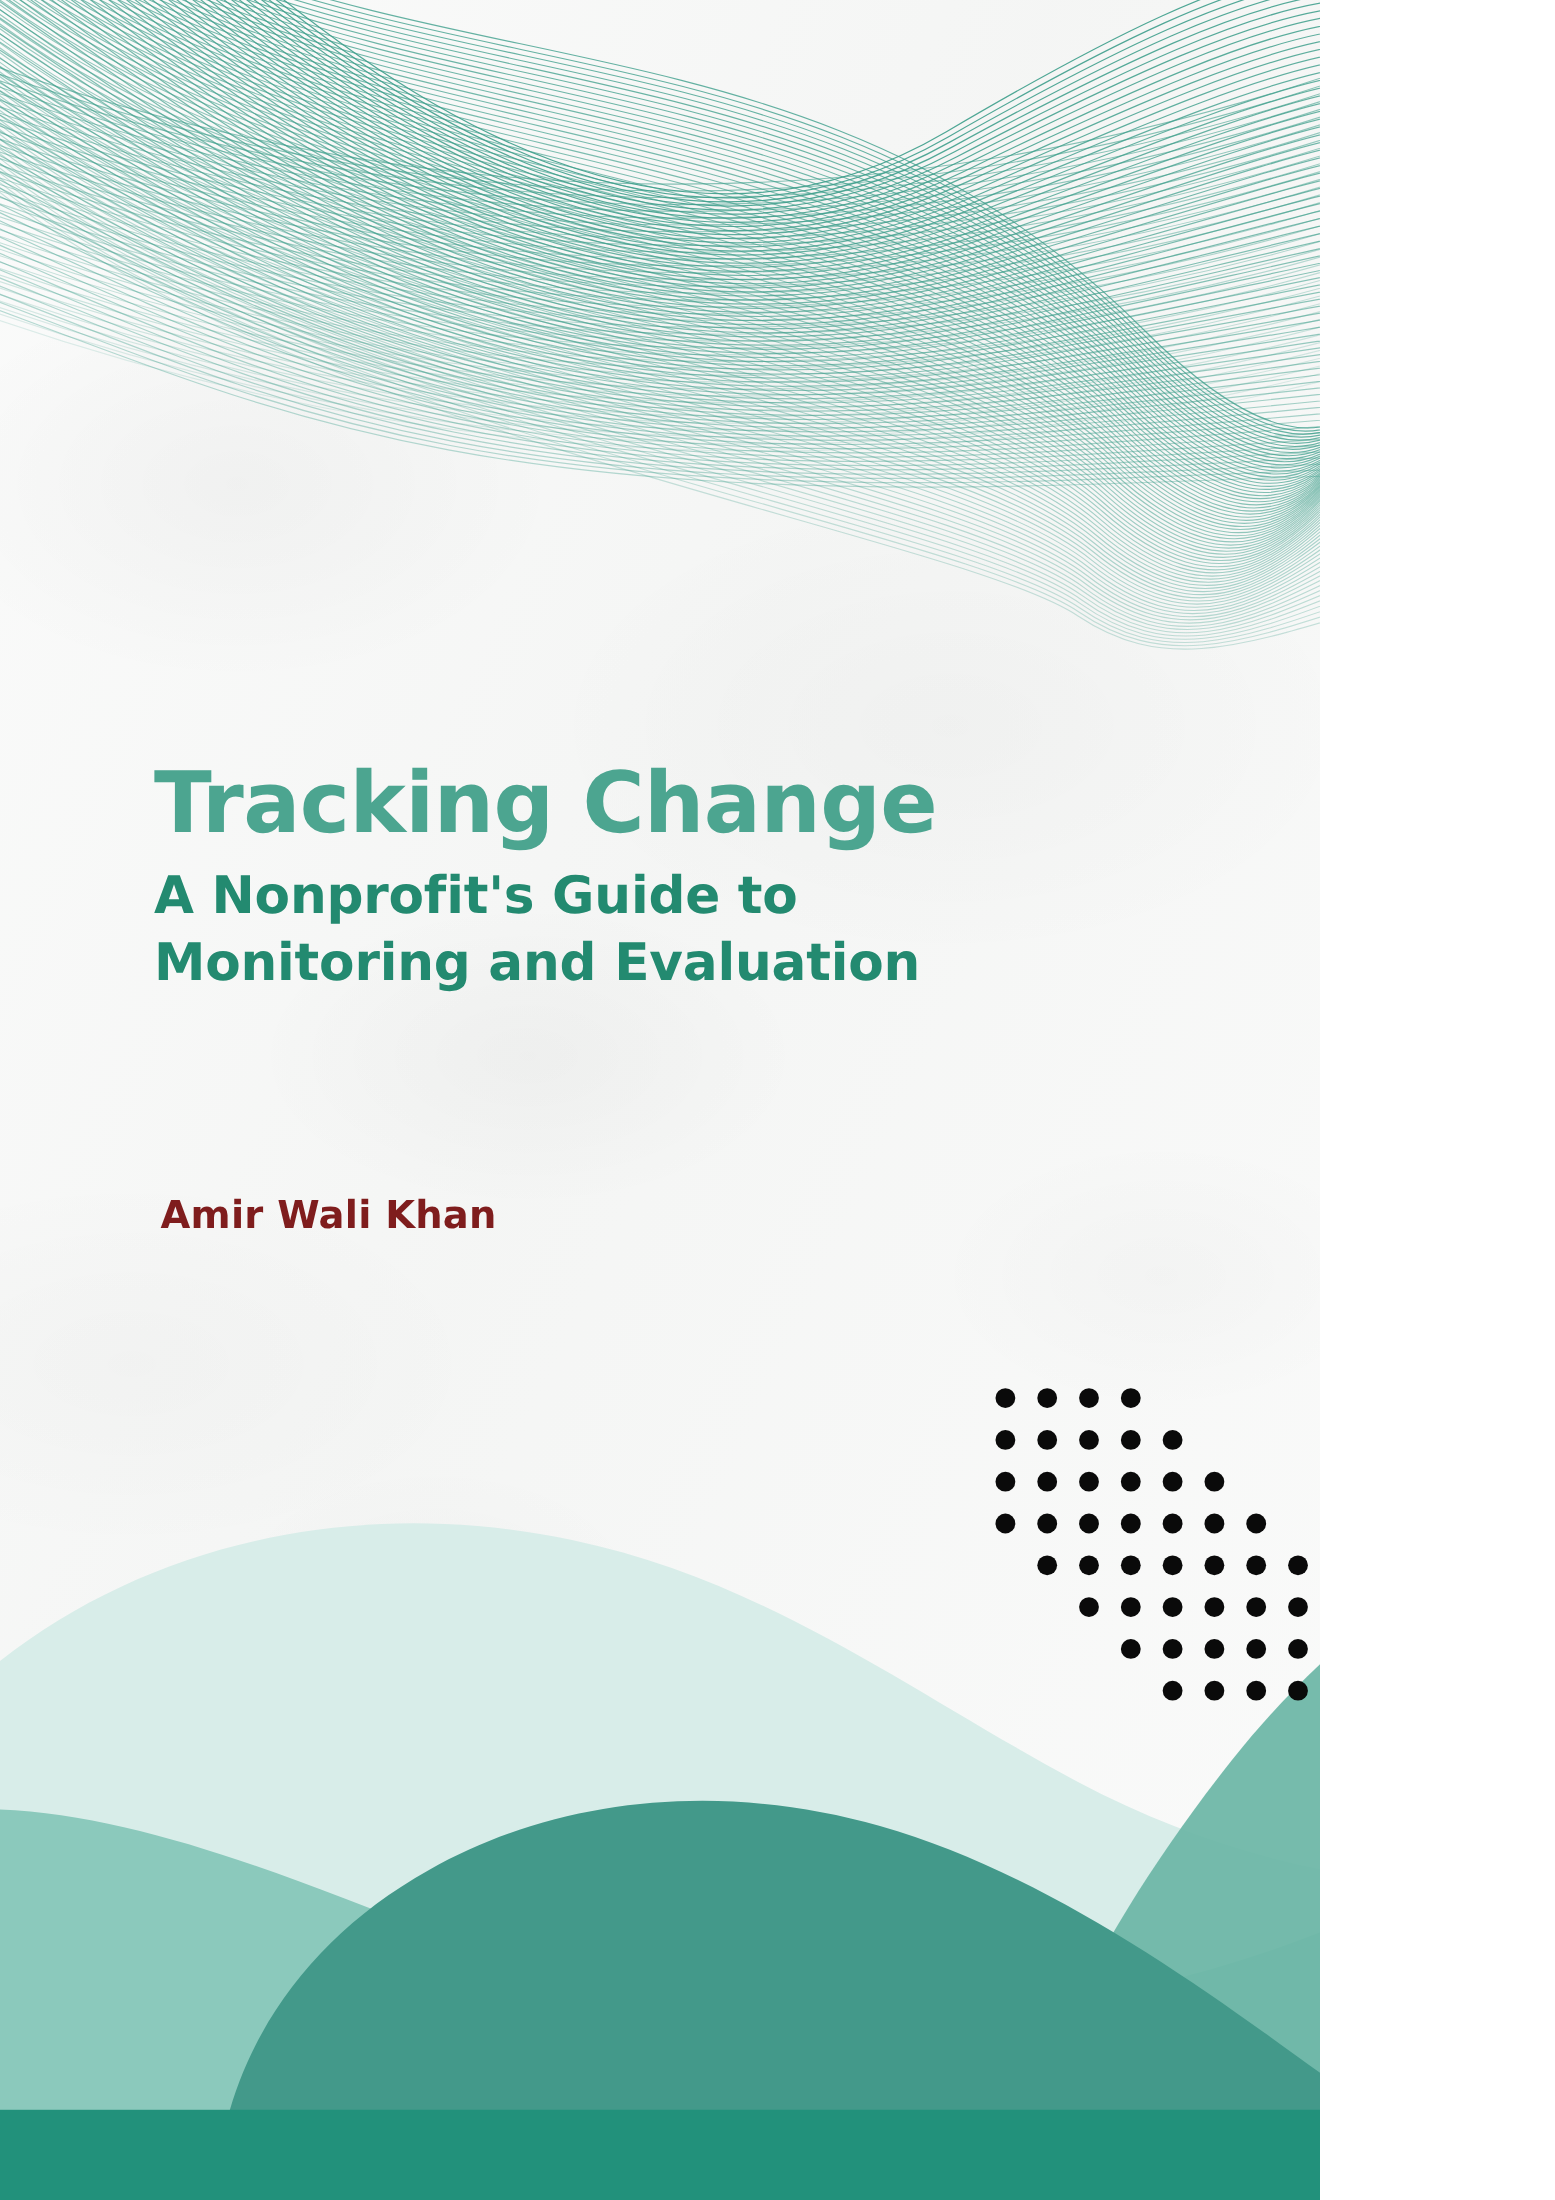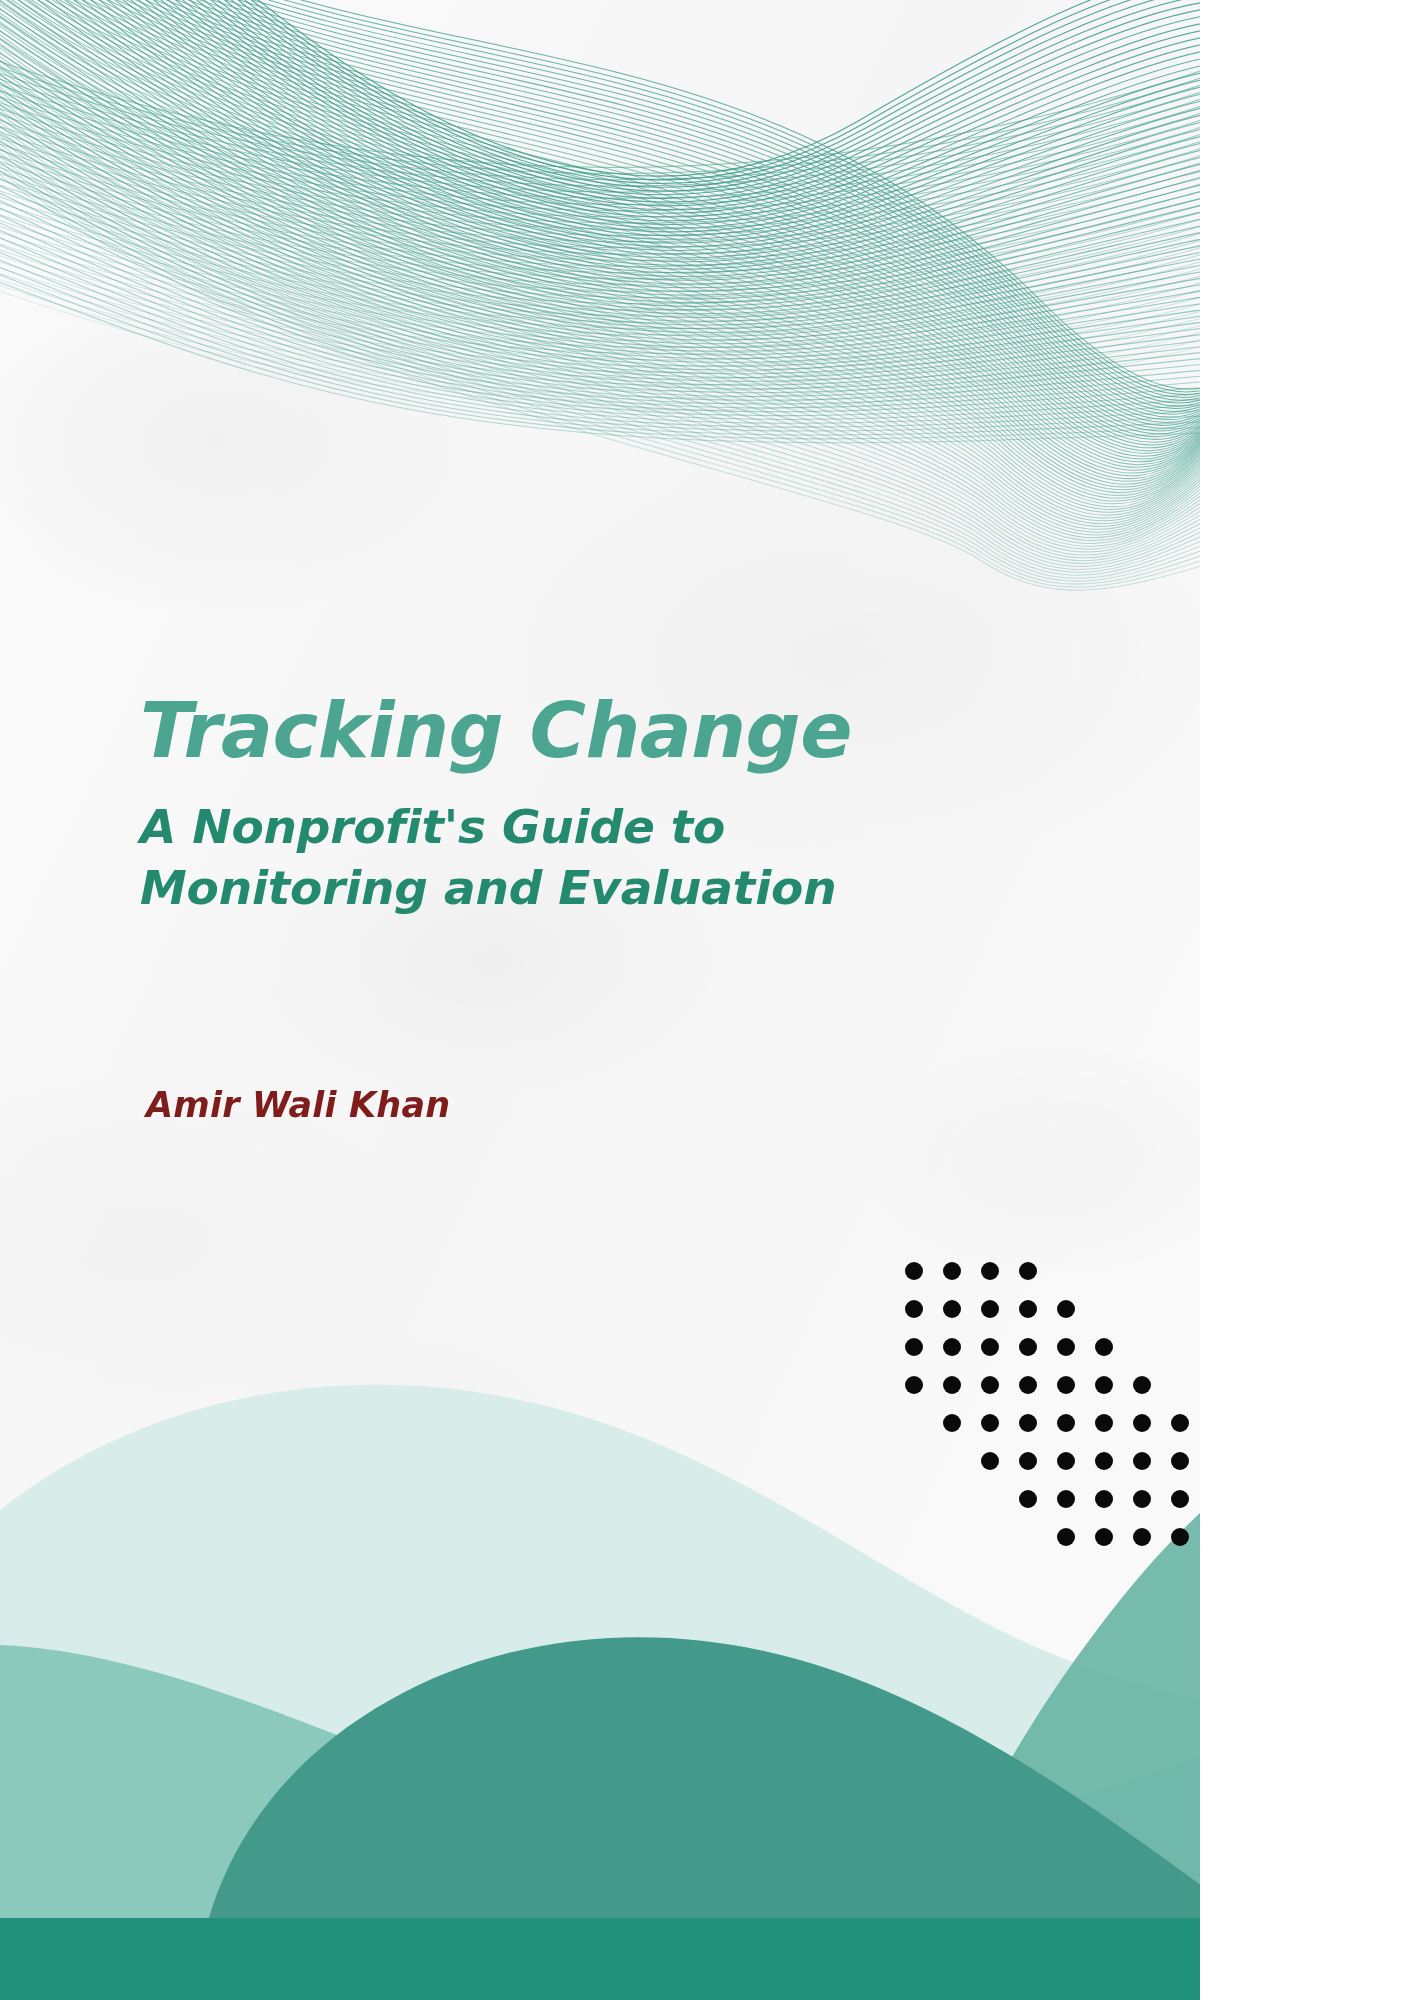--- a/index.html
+++ b/index.html
@@ -12,21 +12,20 @@
     font-family: "DejaVu Sans", sans-serif;
     overflow: hidden;
   }
 
   #cover {
     position: relative;
     width: 1200px;
     height: 2000px;
     overflow: hidden;
     background: #f4f5f4;
-    font-style: italic;
   }
 
   
   .texture {
     position: absolute;
     inset: 0;
     pointer-events: none;
     background-color: #f5f6f5;
     background-image:
       radial-gradient(ellipse 420px 260px at 18% 22%, rgba(0,0,0,0.030), rgba(0,0,0,0) 70%),
@@ -65,21 +64,21 @@
     font-family: "DejaVu Sans", sans-serif;
     font-size: 77px;
     font-weight: bold;
     line-height: 1.06;
     letter-spacing: -0.5px;
     color: #4ca590;
     white-space: pre-line;
   }
 
   .book-subtitle {
-    margin-top: 24px;
+    margin-top: 12px;
     font-family: "DejaVu Sans", sans-serif;
     font-size: 47px;
     font-weight: bold;
     line-height: 1.30;
     letter-spacing: -0.2px;
     color: #238a70;
     white-space: pre-line;
   }
 
   .book-author {

